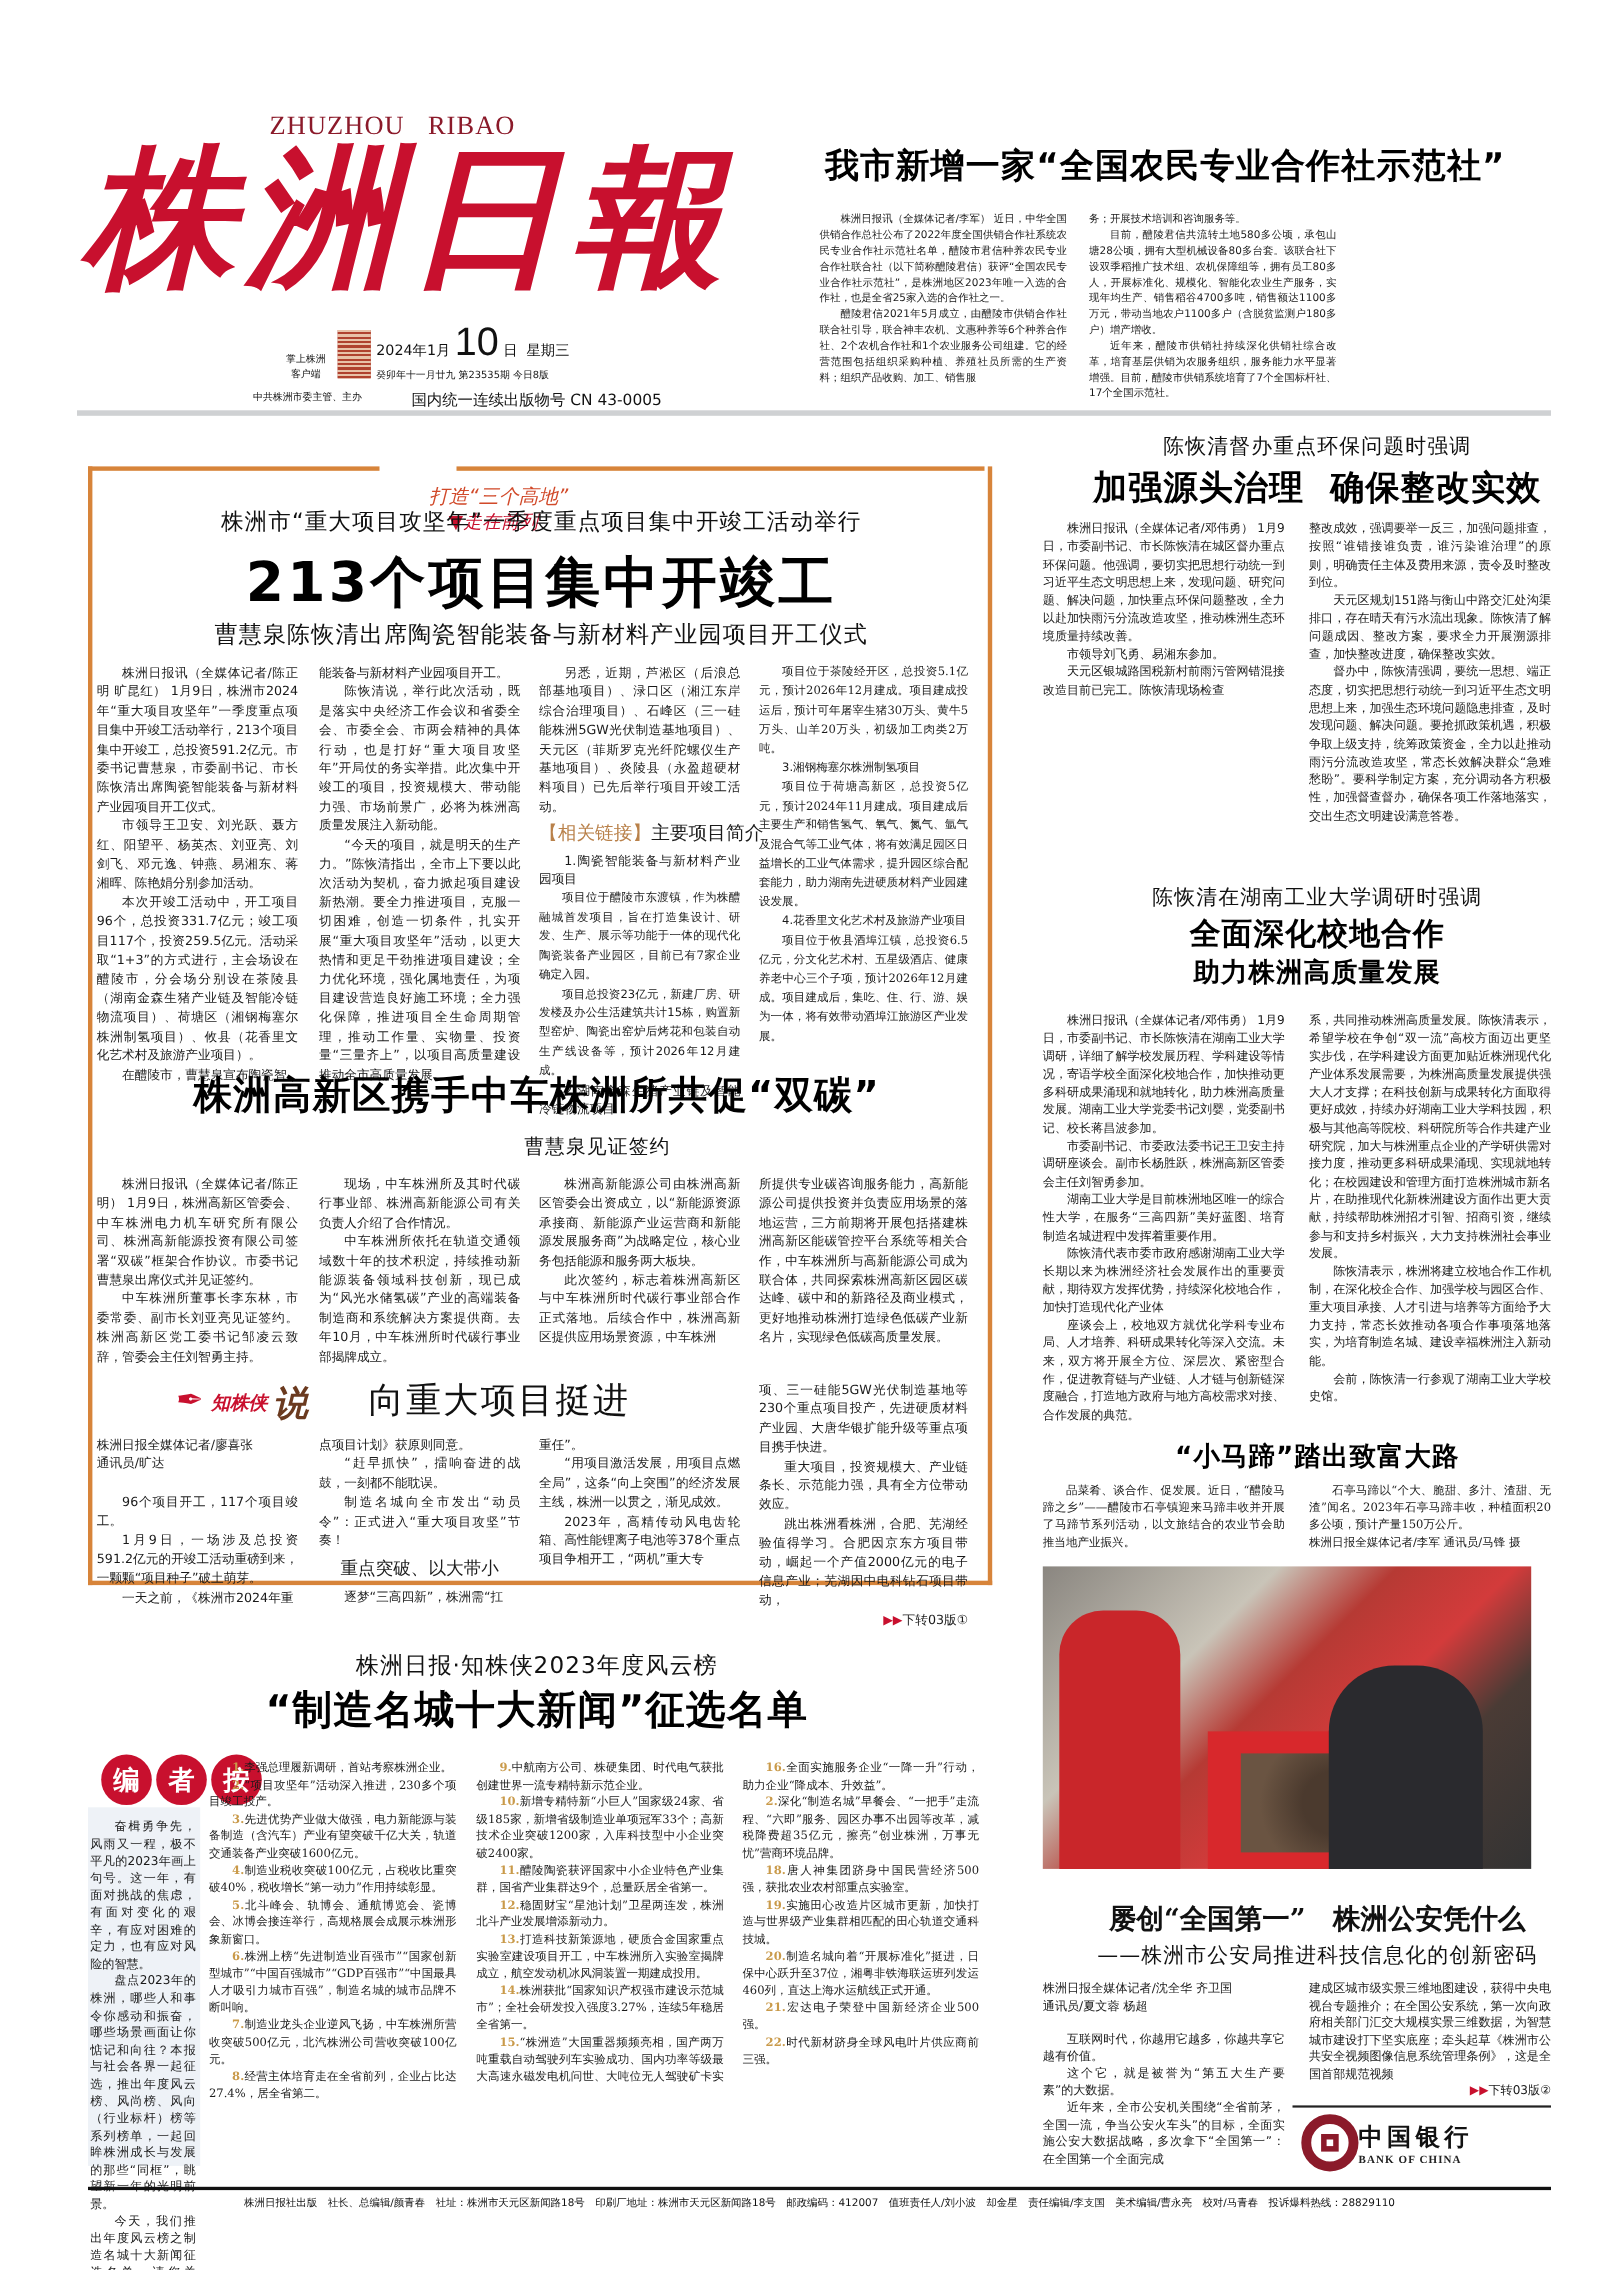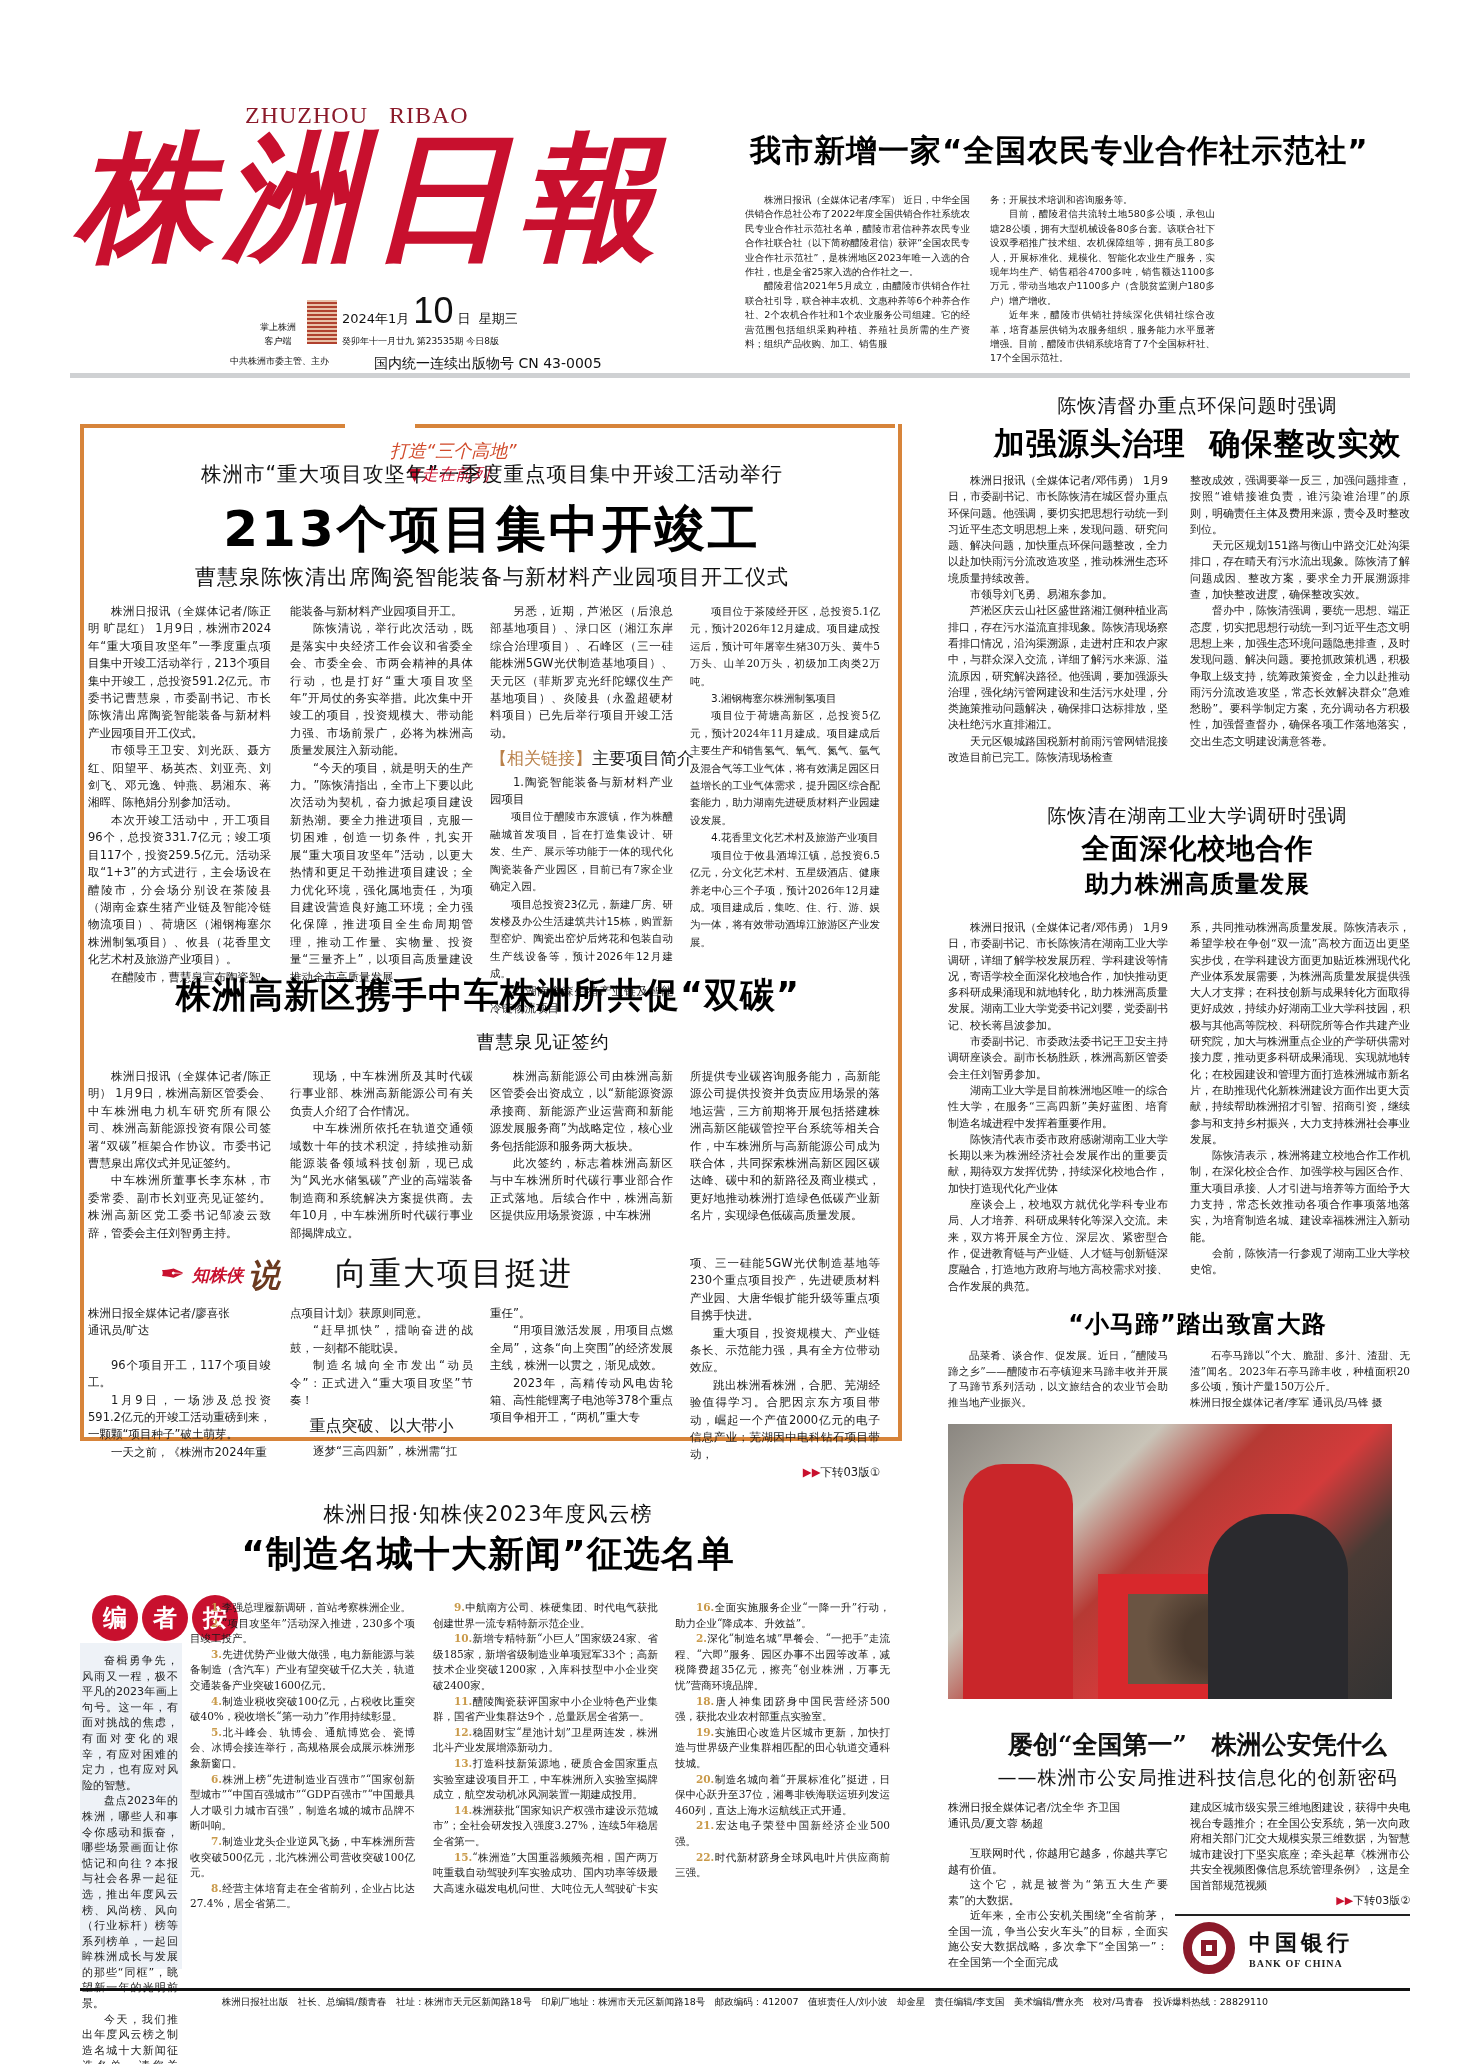--- a/index.html
+++ b/index.html
@@ -194,21 +194,20 @@
   <p><span class="item-num">20.</span><span>制造名城向着“开展标准化”挺进，日保中心跃升至37位，湘粤非铁海联运班列发运460列，直达上海水运航线正式开通。</span></p>
   <p><span class="item-num">21.</span><span>宏达电子荣登中国新经济企业500强。</span></p>
   <p><span class="item-num">22.</span><span>时代新材跻身全球风电叶片供应商前三强。</span></p>
 </div>
 
 <div class="abs subhead" style="left:925px;top:393px;width:545px;text-align:center;font-size:19px;">陈恢清督办重点环保问题时强调</div>
 <div class="abs headline-xl" style="left:925px;top:423px;width:545px;text-align:center;font-size:31px;white-space:pre;">加强源头治理  确保整改实效</div>
 <div class="col body-text" style="left:948px;top:473px;width:220px;font-size:11px;line-height:16.3px;">
   <p>株洲日报讯（全媒体记者/邓伟勇） 1月9日，市委副书记、市长陈恢清在城区督办重点环保问题。他强调，要切实把思想行动统一到习近平生态文明思想上来，发现问题、研究问题、解决问题，加快重点环保问题整改，全力以赴加快雨污分流改造攻坚，推动株洲生态环境质量持续改善。</p>
   <p>市领导刘飞勇、易湘东参加。</p>
-  <p>芦淞区庆云山社区盛世路湘江侧种植业高排口，存在污水溢流直排现象。陈恢清现场察看排口情况，沿沟渠溯源，走进村庄和农户家中，与群众深入交流，详细了解污水来源、溢流原因，研究解决路径。他强调，要加强源头治理，强化纳污管网建设和生活污水处理，分类施策推动问题解决，确保排口达标排放，坚决杜绝污水直排湘江。</p>
   <p>天元区银城路国税新村前雨污管网错混接改造目前已完工。陈恢清现场检查</p>
 </div>
 <div class="col body-text" style="left:1190px;top:473px;width:220px;font-size:11px;line-height:16.3px;">
   <p class="noindent">整改成效，强调要举一反三，加强问题排查，按照“谁错接谁负责，谁污染谁治理”的原则，明确责任主体及费用来源，责令及时整改到位。</p>
   <p>天元区规划151路与衡山中路交汇处沟渠排口，存在晴天有污水流出现象。陈恢清了解问题成因、整改方案，要求全力开展溯源排查，加快整改进度，确保整改实效。</p>
   <p>督办中，陈恢清强调，要统一思想、端正态度，切实把思想行动统一到习近平生态文明思想上来，加强生态环境问题隐患排查，及时发现问题、解决问题。要抢抓政策机遇，积极争取上级支持，统筹政策资金，全力以赴推动雨污分流改造攻坚，常态长效解决群众“急难愁盼”。要科学制定方案，充分调动各方积极性，加强督查督办，确保各项工作落地落实，交出生态文明建设满意答卷。</p>
 </div>
 
 <div class="abs subhead" style="left:925px;top:803px;width:545px;text-align:center;font-size:19px;">陈恢清在湖南工业大学调研时强调</div>
 <div class="abs headline-xl" style="left:925px;top:830px;width:545px;text-align:center;font-size:28px;">全面深化校地合作</div>
@@ -248,21 +247,21 @@
   <p class="noindent" style="margin-bottom:15px;">通讯员/夏文蓉 杨超</p>
   <p>互联网时代，你越用它越多，你越共享它越有价值。</p>
   <p>这个它，就是被誉为“第五大生产要素”的大数据。</p>
   <p>近年来，全市公安机关围绕“全省前茅，全国一流，争当公安火车头”的目标，全面实施公安大数据战略，多次拿下“全国第一”：在全国第一个全面完成</p>
 </div>
 <div class="col body-text" style="left:1190px;top:1800px;width:220px;font-size:11px;line-height:15.5px;">
   <p class="noindent">建成区城市级实景三维地图建设，获得中央电视台专题推介；在全国公安系统，第一次向政府相关部门汇交大规模实景三维数据，为智慧城市建设打下坚实底座；牵头起草《株洲市公共安全视频图像信息系统管理条例》，这是全国首部规范视频</p>
   <div style="text-align:right;"><span class="arrow-red">▶▶</span><span>下转03版②</span></div>
 </div>
 <div class="abs" style="left:1175px;top:1914px;width:235px;height:2px;background:#222;"></div>
-<div class="abs" style="left:1183px;top:1922px;width:230px;height:52px;display:flex;align-items:center;gap:14px;">
+<div class="abs" style="left:1183px;top:1922px;width:230px;height:52px;display:flex;align-items:center;">
   <div class="boc-circle"></div>
   <div>
     <div style="font-family:'DejaVu Serif',serif;font-weight:bold;font-size:22px;letter-spacing:4px;color:#111;">中国银行</div>
     <div style="font-family:Liberation Serif, serif;font-weight:bold;font-size:10px;letter-spacing:1px;color:#222;">BANK OF CHINA</div>
   </div>
 </div>
 
 <div class="abs footer-line" style="left:80px;top:1988px;width:1330px;"></div>
 <div class="abs" style="left:80px;top:1996px;width:1330px;text-align:center;font-size:9.5px;white-space:nowrap;overflow:hidden;">株洲日报社出版　社长、总编辑/颜青春　社址：株洲市天元区新闻路18号　印刷厂地址：株洲市天元区新闻路18号　邮政编码：412007　值班责任人/刘小波　却金星　责任编辑/李支国　美术编辑/曹永亮　校对/马青春　投诉爆料热线：28829110</div>
 

